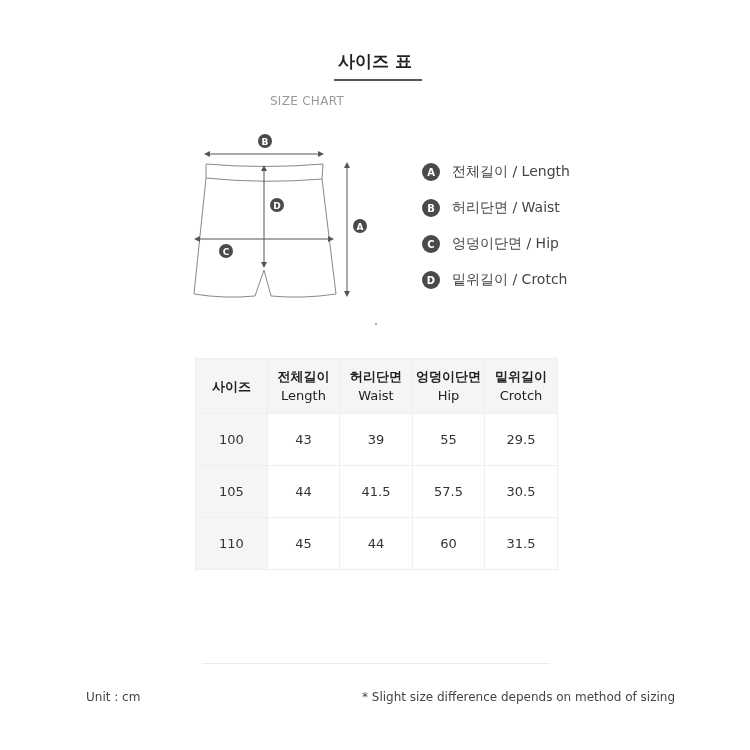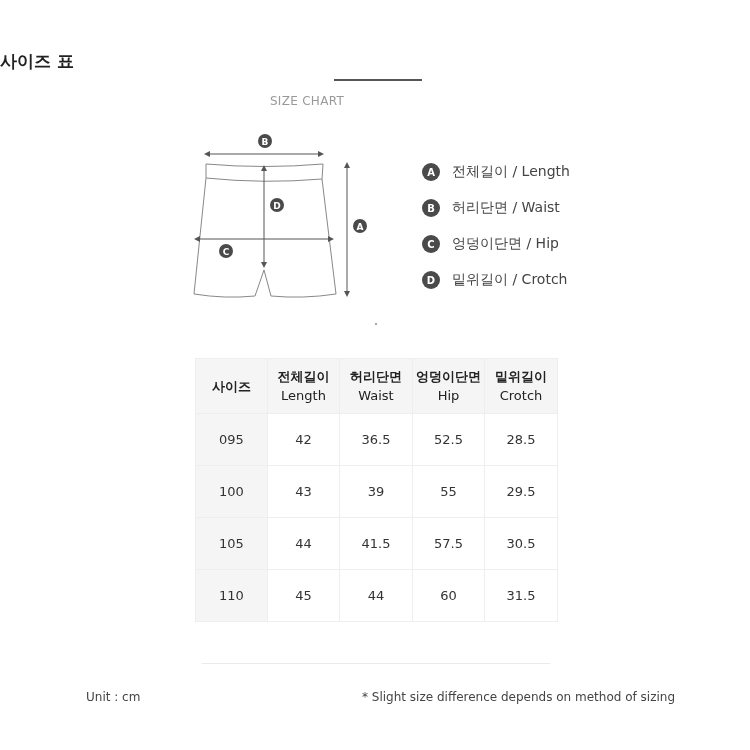--- a/index.html
+++ b/index.html
@@ -1,17 +1,17 @@
 <!DOCTYPE html>
 <html><head>
 <meta charset="utf-8">
 <style>
   html, body { margin:0; padding:0; background:#ffffff; }
   body { width:750px; height:750px; position:relative; font-family:"DejaVu Sans", sans-serif; color:#333; overflow:hidden; }
-  .title { position:absolute; top:50px; left:0; width:750px; text-align:left; font-size:17px; font-weight:bold; color:#222; }
+  .title { position:absolute; top:50px; left:0; width:750px; text-align:center; font-size:17px; font-weight:bold; color:#222; }
   .title-rule { position:absolute; top:79px; left:334px; width:88px; height:2px; background:#555; }
   .subtitle { position:absolute; top:94px; left:0; width:614px; text-align:center; font-size:12px; color:#999; letter-spacing:0.3px; }
   .diagram { position:absolute; left:185px; top:125px; width:200px; height:180px; }
   .legend { position:absolute; left:422px; top:154px; }
   .legend-item { display:flex; align-items:center; height:36px; }
   .badge { width:18px; height:18px; border-radius:50%; background:#4a4a4a; color:#fff; font-size:10px; font-weight:bold; display:flex; align-items:center; justify-content:center; margin-right:12px; }
   .legend-text { font-size:14px; color:#444; }
   .dot { position:absolute; left:375px; top:323px; width:2px; height:2px; background:#888; border-radius:50%; }
   .table-wrap { position:absolute; left:195px; top:358px; width:362px; }
   table { border-collapse:collapse; width:362px; table-layout:fixed; }
@@ -119,27 +119,20 @@
             <span class="en">Hip</span>
           </th>
         <th>
             <span class="ko">밑위길이</span>
             <span class="en">Crotch</span>
           </th>
       </tr>
     </thead>
     <tbody>
       <tr>
-        <td class="size">095</td>
-        <td>42</td>
-        <td>36.5</td>
-        <td>52.5</td>
-        <td>28.5</td>
-      </tr>
-      <tr>
         <td class="size">100</td>
         <td>43</td>
         <td>39</td>
         <td>55</td>
         <td>29.5</td>
       </tr>
       <tr>
         <td class="size">105</td>
         <td>44</td>
         <td>41.5</td>

